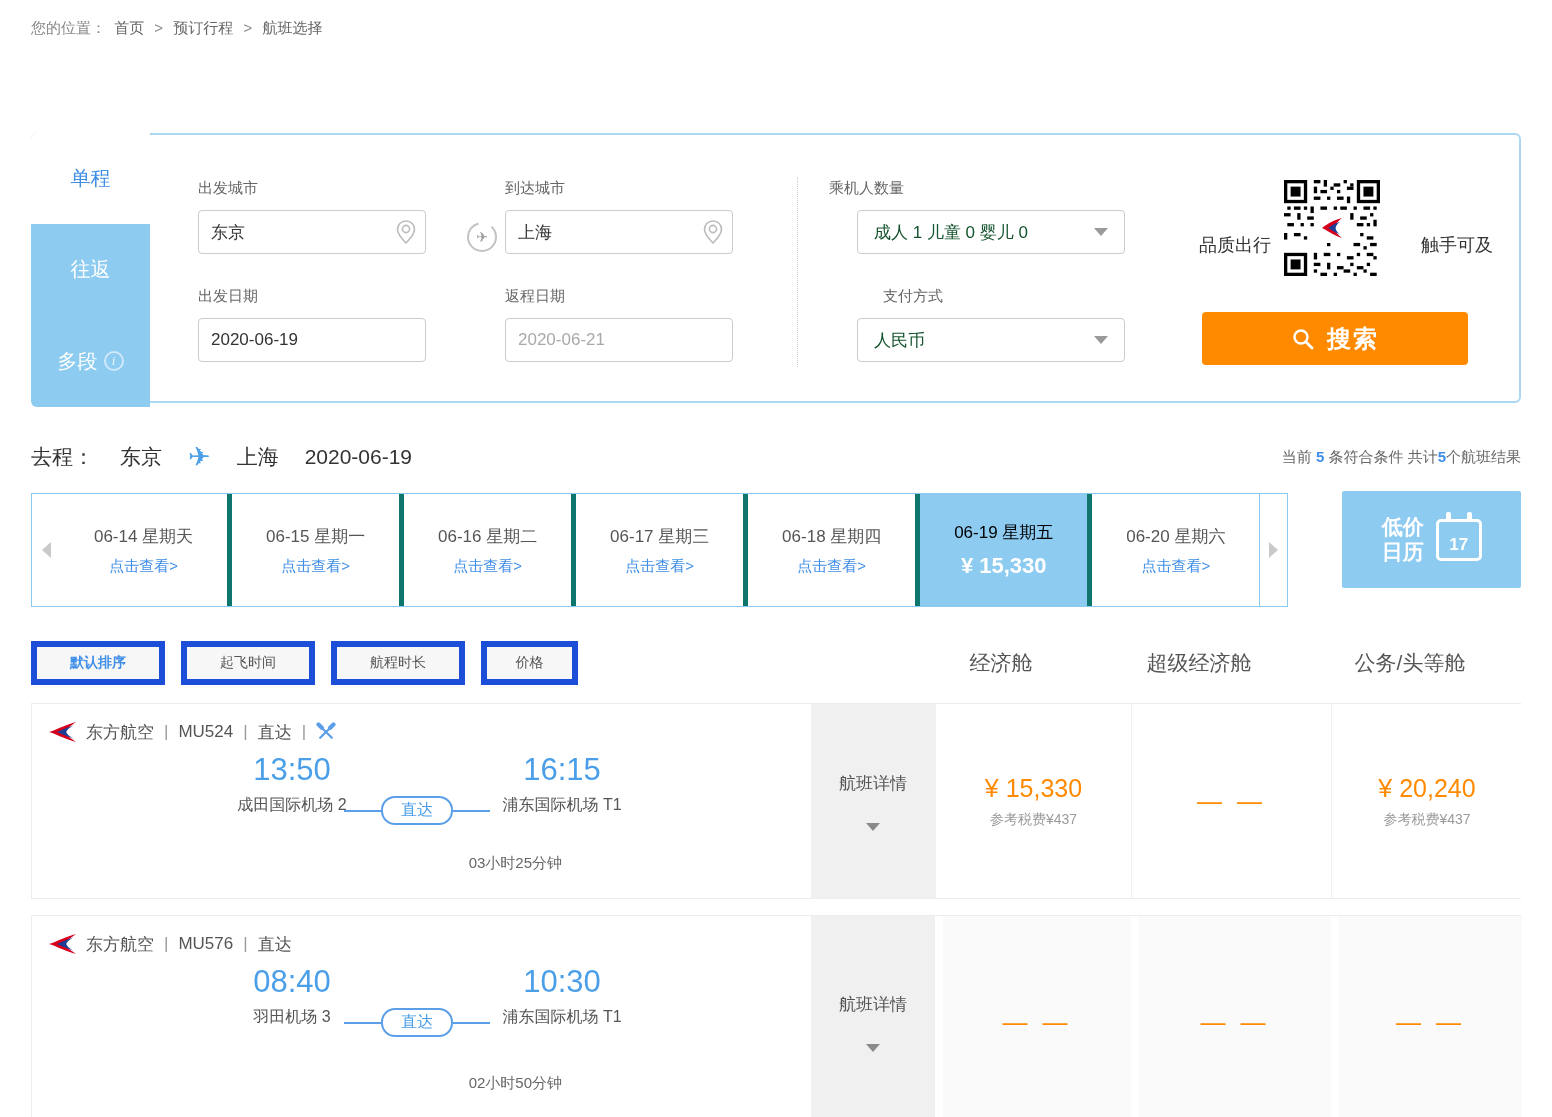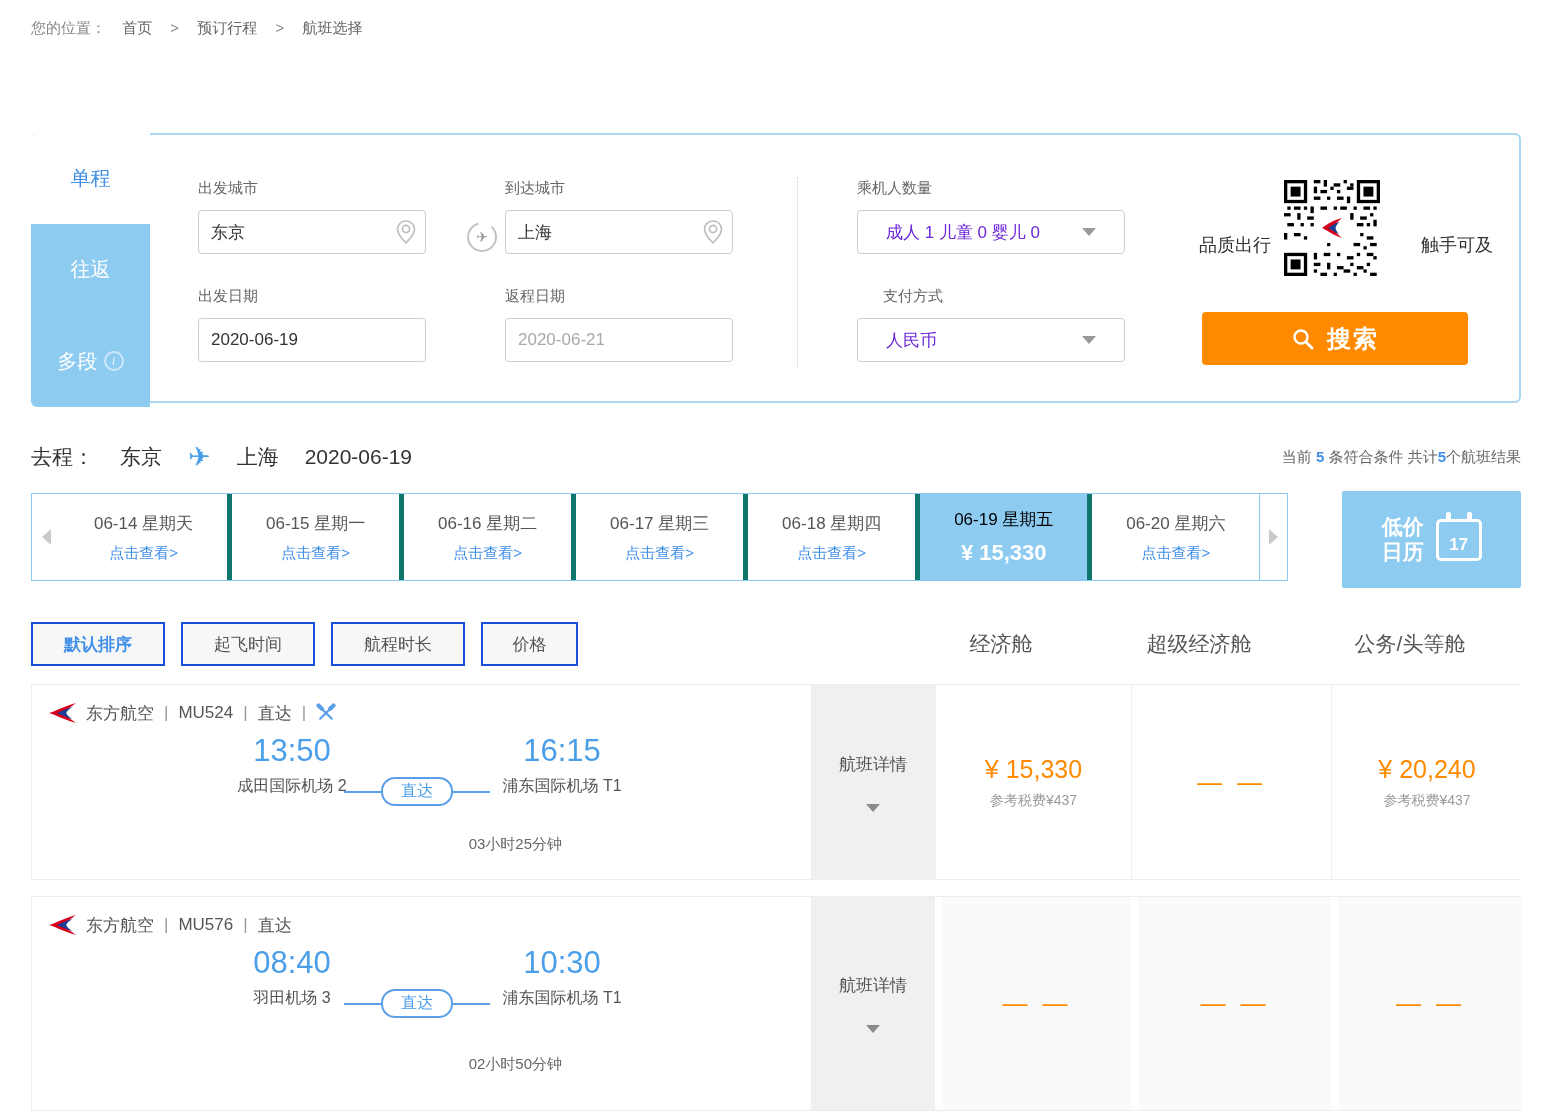--- a/index.html
+++ b/index.html
@@ -1,21 +1,21 @@
 <!DOCTYPE html>
 <html><head>
 <meta charset="utf-8">
 <style>
   * { margin:0; padding:0; box-sizing:border-box; }
   html,body { width:1552px; height:1117px; overflow:hidden; background:#fff;
     font-family:"Liberation Sans","DejaVu Sans",sans-serif; color:#555; }
 
   
   .breadcrumb { padding:19px 0 0 31px; font-size:15px; color:#888; }
-  .breadcrumb .crumb { color:#666; margin:0 12px; cursor:pointer; }
+  .breadcrumb .crumb { color:#666; margin:0 4px; cursor:pointer; }
   .breadcrumb .sep { color:#888; margin:0 2px; }
 
   
   .panel { position:relative; margin:95px 31px 0 31px; height:270px;
     border:2px solid #abd7f5; border-radius:6px; background:#fff; }
   .trip-tabs { position:absolute; left:-2px; top:-2px; width:119px; height:274px;
     display:flex; flex-direction:column; }
   .trip-tab { flex:1; display:flex; align-items:center; justify-content:center;
     background:#8dcbf1; color:#fff; font-size:20px; cursor:pointer; gap:6px;
     border-radius:0; }
@@ -26,21 +26,21 @@
     align-items:center; justify-content:center; font-family:"Liberation Serif",serif; }
 
   .field-label { position:absolute; font-size:15px; color:#666; }
   .tbox { position:absolute; height:44px; border:1px solid #ccc; border-radius:4px;
     background:#fff; font-size:17px; color:#333; padding:0 38px 0 12px; width:228px;
     font-family:inherit; }
   .tbox.gray { color:#a9a9a9; }
   .pin { position:absolute; width:22px; height:26px; }
   .selbox { position:absolute; width:268px; height:44px; border:1px solid #ccc;
     border-radius:4px; background:#fff; display:flex; align-items:center;
-    padding:0 28px; font-size:17px; color:#6d28d9; cursor:pointer; }
+    padding:0 16px; font-size:17px; color:#14532d; cursor:pointer; }
   .selbox .grow { flex:1; }
   .tri-down { width:0; height:0; border-left:7px solid transparent;
     border-right:7px solid transparent; border-top:8px solid #9a9a9a; }
   .swap { position:absolute; left:431px; top:84px; width:36px; height:36px;
     border-radius:50%; color:#b5b5b5; display:flex; align-items:center;
     justify-content:center; cursor:pointer; }
   .dotted-div { position:absolute; left:764px; top:42px; height:190px;
     border-left:1px dotted #ccc; }
 
   .qr-label { position:absolute; top:98px; font-size:18px; color:#333; }
@@ -52,21 +52,21 @@
 
   
   .route-line { margin:38px 31px 0 31px; display:flex; align-items:center; }
   .route-left { font-size:21px; color:#333; display:flex; align-items:center; gap:26px;justify-content:center; }
   .plane-glyph { color:#4a9fe8; font-size:27px; }
   .route-right { margin-left:auto; font-size:15px; color:#666; }
   .route-right .num { color:#3f8ee8; font-weight:bold; }
 
   
   .strip-row { margin:20px 31px 0 31px; display:flex; }
-  .date-strip { width:1267px; display:flex; border:1px solid #8ccaf0; height:88px; }
+  .date-strip { width:1267px; display:flex; border:1px solid #8ccaf0; height:114px; }
   .arrow-cell { width:28px; display:flex; align-items:center; justify-content:center;
     background:#fff; cursor:pointer; }
   .arrow-cell.right { border-left:1px solid #8ccaf0; }
   .tri-left { width:0; height:0; border-top:8px solid transparent;
     border-bottom:8px solid transparent; border-right:9px solid #c9c9c9; }
   .tri-right { width:0; height:0; border-top:8px solid transparent;
     border-bottom:8px solid transparent; border-left:9px solid #c9c9c9; }
   .date-card { flex:1; border-left:5px solid #0f766e; background:#fff; display:flex;
     flex-direction:column; align-items:center; justify-content:center; gap:9px;
     cursor:pointer; }
@@ -84,21 +84,21 @@
     border-radius:5px; display:flex; align-items:flex-end; justify-content:center; }
   .cal-icon::before, .cal-icon::after { content:""; position:absolute; top:-10px;
     width:5px; height:9px; background:#fff; border-radius:2px; }
   .cal-icon::before { left:7px; } .cal-icon::after { right:7px; }
   .cal-day { color:#fff; font-size:17px; font-weight:bold; padding-bottom:3px; }
 
   
   .sort-row { position:relative; margin:34px 31px 0 31px; height:46px; }
   .sort-btns { display:flex; gap:16px; }
   .sort-btn { height:44px; min-width:134px; padding:0 26px; background:#f7f7f7;
-    border:2px solid #1d4ed8; font-size:17px; color:#555; cursor:pointer;
+    border:6px solid #1d4ed8; font-size:14px; color:#555; cursor:pointer;
     font-family:inherit; }
   .sort-btn.active { color:#3f8ee8; font-weight:bold; }
   .cabin-head { position:absolute; top:8px; font-size:21px; color:#555;
     text-align:center; }
   .ch-eco { left:872px; width:196px; }
   .ch-prem { left:1068px; width:200px; }
   .ch-biz { left:1268px; width:222px; }
 
   
   .flight-row { position:relative; margin:16px 31px 0 31px; height:196px;
@@ -186,21 +186,21 @@
   </svg>
 
   <div class="field-label" style="left:165px; top:152px;">出发日期</div>
   <input class="tbox" style="left: 165px; top: 183px;" value="2020-06-19">
 
   <div class="field-label" style="left:472px; top:152px;">返程日期</div>
   <input class="tbox gray" style="left: 472px; top: 183px;" value="2020-06-21">
 
   <div class="dotted-div"></div>
 
-  <div class="field-label" style="left:824px; top:44px;">乘机人数量</div>
+  <div class="field-label" style="left:796px; top:44px;">乘机人数量</div>
   <div class="selbox" style="left:824px; top:75px;">
     <span class="grow">成人 1  儿童 0  婴儿 0</span>
     <span class="tri-down"></span>
   </div>
 
   <div class="field-label" style="left:824px; top:152px;margin-left:26px;">支付方式</div>
   <div class="selbox" style="left:824px; top:183px;">
     <span class="grow">人民币</span>
     <span class="tri-down"></span>
   </div>

